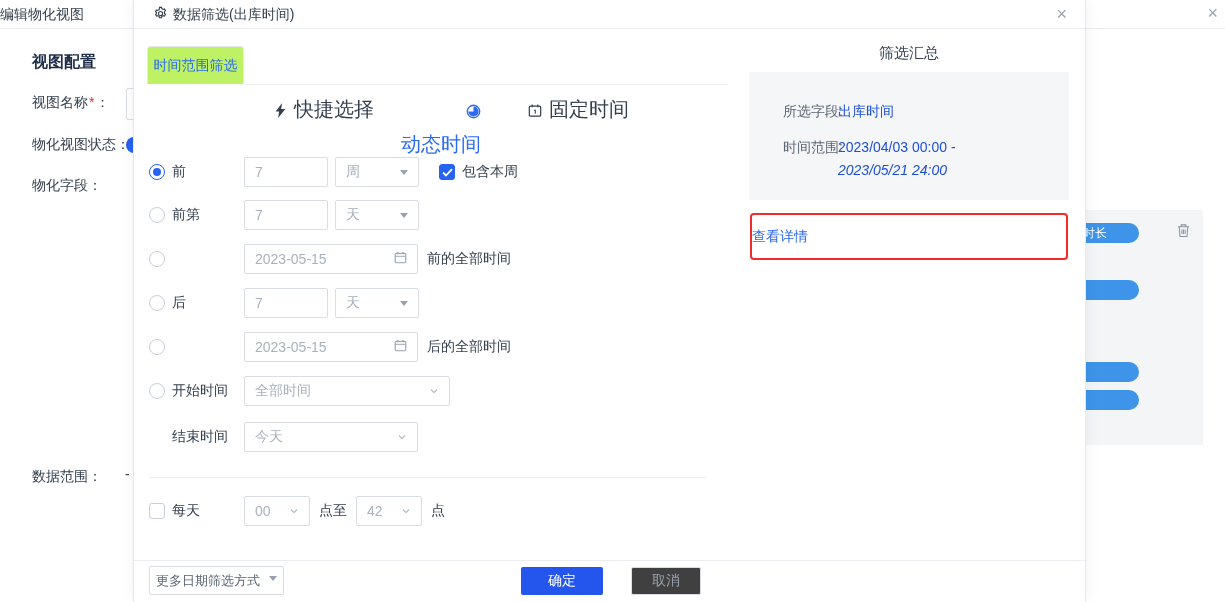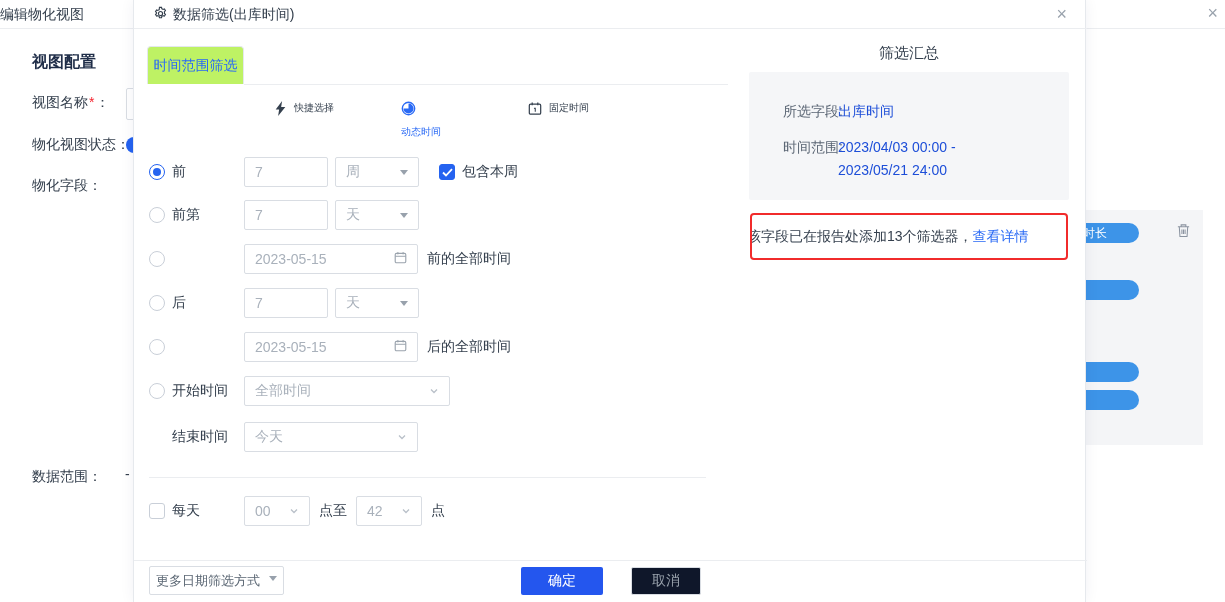--- a/index.html
+++ b/index.html
@@ -24,21 +24,21 @@
 
   
   .modal{position:absolute;left:133px;top:0;width:953px;height:602px;background:#fff;
          border-left:1px solid #e6e9ed;border-right:1px solid #e6e9ed;box-shadow:0 0 14px rgba(15,35,80,.06);}
   .m-header{position:absolute;left:19px;top:5px;height:20px;display:flex;align-items:center;gap:5px;font-size:14px;color:#35404e;}
   .m-close{right:18px;top:5px;}
   .tab{position:absolute;left:13px;top:46px;width:97px;height:38px;border:1px solid #e4e8ec;border-bottom:none;
        border-radius:4px 4px 0 0;background:#bef264;display:flex;align-items:center;justify-content:center;
        font-size:14px;cursor:pointer;}
   .tabline{position:absolute;left:110px;top:84px;width:484px;height:1px;background:#ebedf0;}
-  .mode{position:absolute;top:101px;height:22px;display:flex;align-items:flex-start;gap:7px;font-size:10px;cursor:pointer;}
+  .mode{position:absolute;top:101px;height:22px;display:flex;align-items:flex-end;gap:7px;font-size:20px;cursor:pointer;}
 
   .frow{position:absolute;display:flex;align-items:center;height:30px;}
   .radio{width:16px;height:16px;border-radius:50%;border:1px solid #c9cfd8;background:#fff;flex:none;position:relative;cursor:pointer;}
   .radio.on{border-color:#2563f0;}
   .radio.on::after{content:'';position:absolute;inset:3px;border-radius:50%;background:#2563f0;}
   .cb{width:16px;height:16px;border:1px solid #c9cfd8;border-radius:3px;background:#fff;flex:none;
       display:flex;align-items:center;justify-content:center;cursor:pointer;}
   .cb.on{background:#2563f0;border-color:#2563f0;}
   .ibox{height:30px;border:1px solid #d9dde3;border-radius:2px;background:#fff;display:flex;align-items:center;
         padding:0 10px;color:#a9b1bb;font-size:14px;cursor:pointer;}
@@ -54,21 +54,21 @@
   .notice{position:absolute;left:616px;top:213px;width:318px;height:47px;border:2px solid #f12b2b;border-radius:4px;
           display:flex;align-items:center;overflow:hidden;font-size:14px;background:#fff;}
   .notice-text{margin-left:-5px;color:#35404e;white-space:nowrap;}
   .notice-link{color:#2a6af5;cursor:pointer;white-space:nowrap;}
 
   .m-footer-line{position:absolute;left:0;top:560px;width:953px;height:1px;background:#ebedf0;}
   .btn-more{position:absolute;left:15px;top:566px;height:29px;padding:0 6px;border:1px solid #d9dde3;border-radius:2px;
             background:#fff;display:flex;align-items:center;gap:9px;font-size:13px;color:#5a6673;cursor:pointer;}
   .btn-ok{position:absolute;left:387px;top:567px;width:82px;height:28px;background:#2456ee;color:#fff;border:none;
           border-radius:2px;font-size:14px;display:flex;align-items:center;justify-content:center;cursor:pointer;}
-  .btn-cancel{position:absolute;left:497px;top:567px;width:70px;height:28px;background:#0f172a;color:#9aa3ad;
+  .btn-cancel{position:absolute;left:497px;top:567px;width:70px;height:28px;background:#404040;color:#9aa3ad;
           border:1px solid #d9dde3;border-radius:2px;font-size:14px;display:flex;align-items:center;justify-content:center;cursor:pointer;}
 </style>
 </head>
 <body>
 
 <div id="stage">
 
   <div class="drawer-title">编辑物化视图</div>
   <div class="hline" style="left:0;top:28px;width:1225px;"></div>
   <div class="close-x" style="right:7px;top:4px;">×</div>
@@ -253,25 +253,24 @@
       </div>
       <span class="rlabel" style="margin-left:9px;">点</span>
     </div>
 
     <div class="sum-title">筛选汇总</div>
     <div class="sum-box">
       <span class="sum-lab" style="top:29px;">所选字段:</span>
       <span class="sum-val" style="top:29px;">出库时间</span>
       <span class="sum-lab" style="top:65px;">时间范围:</span>
       <span class="sum-val" style="top:65px;">2023/04/03 00:00 -</span>
-      <span class="sum-val" style="top:88px;">2023/05/21 24:00</span>
+      <span class="sum-val" style="top:88px;font-style:italic;">2023/05/21 24:00</span>
     </div>
 
     <div class="notice">
-      <span class="notice-text">该字段已在报告处添加13个筛选器，</span>
       <span class="notice-link">查看详情</span>
     </div>
 
     <div class="m-footer-line"></div>
     <div class="btn-more">
       <span>更多日期筛选方式</span>
       <span class="caret" style="margin-top:0;"></span>
     </div>
     <div class="btn-ok">确定</div>
     <div class="btn-cancel">取消</div>

